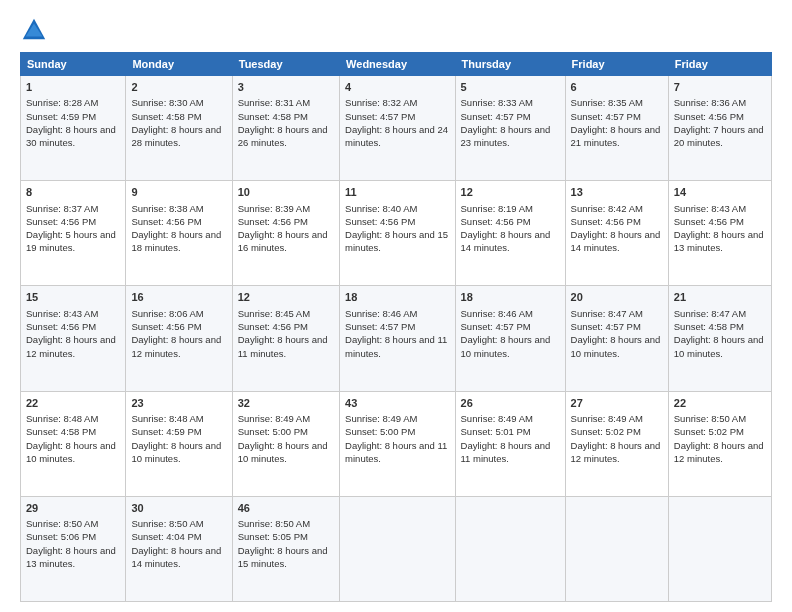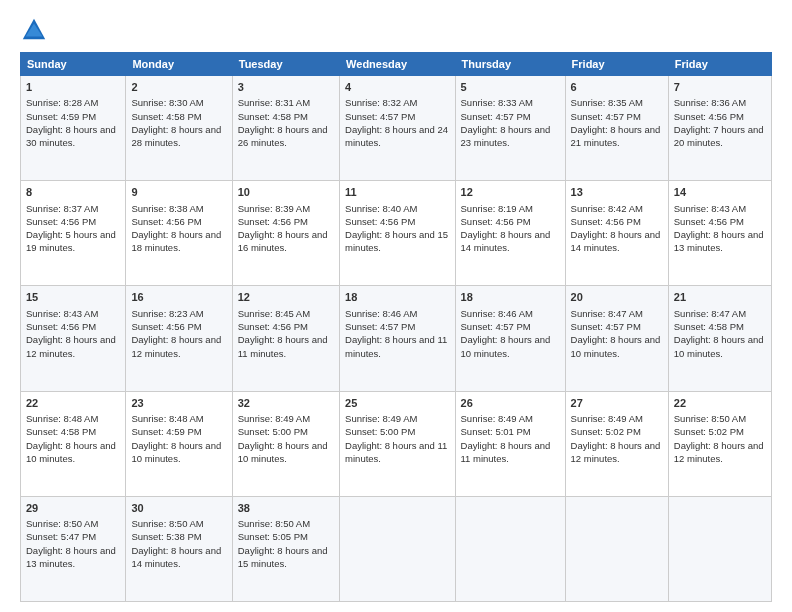--- a/index.html
+++ b/index.html
@@ -144,40 +144,40 @@
           <td><span class="day-num">8</span><span>Sunrise: 8:37 AM</span><br><span>Sunset: 4:56 PM</span><br><span>Daylight: 5 hours and 19 minutes.</span></td>
           <td><span class="day-num">9</span><span>Sunrise: 8:38 AM</span><br><span>Sunset: 4:56 PM</span><br><span>Daylight: 8 hours and 18 minutes.</span></td>
           <td><span class="day-num">10</span><span>Sunrise: 8:39 AM</span><br><span>Sunset: 4:56 PM</span><br><span>Daylight: 8 hours and 16 minutes.</span></td>
           <td><span class="day-num">11</span><span>Sunrise: 8:40 AM</span><br><span>Sunset: 4:56 PM</span><br><span>Daylight: 8 hours and 15 minutes.</span></td>
           <td><span class="day-num">12</span><span>Sunrise: 8:19 AM</span><br><span>Sunset: 4:56 PM</span><br><span>Daylight: 8 hours and 14 minutes.</span></td>
           <td><span class="day-num">13</span><span>Sunrise: 8:42 AM</span><br><span>Sunset: 4:56 PM</span><br><span>Daylight: 8 hours and 14 minutes.</span></td>
           <td><span class="day-num">14</span><span>Sunrise: 8:43 AM</span><br><span>Sunset: 4:56 PM</span><br><span>Daylight: 8 hours and 13 minutes.</span></td>
         </tr>
         <tr>
           <td><span class="day-num">15</span><span>Sunrise: 8:43 AM</span><br><span>Sunset: 4:56 PM</span><br><span>Daylight: 8 hours and 12 minutes.</span></td>
-          <td><span class="day-num">16</span><span>Sunrise: 8:23 AM</span><br><span>Sunset: 4:56 PM</span><br><span>Daylight: 8 hours and 12 minutes.</span></td>
+          <td><span class="day-num">16</span><span>Sunrise: 8:06 AM</span><br><span>Sunset: 4:56 PM</span><br><span>Daylight: 8 hours and 12 minutes.</span></td>
           <td><span class="day-num">12</span><span>Sunrise: 8:45 AM</span><br><span>Sunset: 4:56 PM</span><br><span>Daylight: 8 hours and 11 minutes.</span></td>
           <td><span class="day-num">18</span><span>Sunrise: 8:46 AM</span><br><span>Sunset: 4:57 PM</span><br><span>Daylight: 8 hours and 11 minutes.</span></td>
           <td><span class="day-num">18</span><span>Sunrise: 8:46 AM</span><br><span>Sunset: 4:57 PM</span><br><span>Daylight: 8 hours and 10 minutes.</span></td>
           <td><span class="day-num">20</span><span>Sunrise: 8:47 AM</span><br><span>Sunset: 4:57 PM</span><br><span>Daylight: 8 hours and 10 minutes.</span></td>
           <td><span class="day-num">21</span><span>Sunrise: 8:47 AM</span><br><span>Sunset: 4:58 PM</span><br><span>Daylight: 8 hours and 10 minutes.</span></td>
         </tr>
         <tr>
           <td><span class="day-num">22</span><span>Sunrise: 8:48 AM</span><br><span>Sunset: 4:58 PM</span><br><span>Daylight: 8 hours and 10 minutes.</span></td>
           <td><span class="day-num">23</span><span>Sunrise: 8:48 AM</span><br><span>Sunset: 4:59 PM</span><br><span>Daylight: 8 hours and 10 minutes.</span></td>
           <td><span class="day-num">32</span><span>Sunrise: 8:49 AM</span><br><span>Sunset: 5:00 PM</span><br><span>Daylight: 8 hours and 10 minutes.</span></td>
-          <td><span class="day-num">25</span><span>Sunrise: 8:49 AM</span><br><span>Sunset: 5:00 PM</span><br><span>Daylight: 8 hours and 11 minutes.</span></td>
+          <td><span class="day-num">43</span><span>Sunrise: 8:49 AM</span><br><span>Sunset: 5:00 PM</span><br><span>Daylight: 8 hours and 11 minutes.</span></td>
           <td><span class="day-num">26</span><span>Sunrise: 8:49 AM</span><br><span>Sunset: 5:01 PM</span><br><span>Daylight: 8 hours and 11 minutes.</span></td>
           <td><span class="day-num">27</span><span>Sunrise: 8:49 AM</span><br><span>Sunset: 5:02 PM</span><br><span>Daylight: 8 hours and 12 minutes.</span></td>
           <td><span class="day-num">22</span><span>Sunrise: 8:50 AM</span><br><span>Sunset: 5:02 PM</span><br><span>Daylight: 8 hours and 12 minutes.</span></td>
         </tr>
         <tr>
-          <td><span class="day-num">29</span><span>Sunrise: 8:50 AM</span><br><span>Sunset: 5:47 PM</span><br><span>Daylight: 8 hours and 13 minutes.</span></td>
-          <td><span class="day-num">30</span><span>Sunrise: 8:50 AM</span><br><span>Sunset: 5:38 PM</span><br><span>Daylight: 8 hours and 14 minutes.</span></td>
-          <td><span class="day-num">38</span><span>Sunrise: 8:50 AM</span><br><span>Sunset: 5:05 PM</span><br><span>Daylight: 8 hours and 15 minutes.</span></td>
+          <td><span class="day-num">29</span><span>Sunrise: 8:50 AM</span><br><span>Sunset: 5:06 PM</span><br><span>Daylight: 8 hours and 13 minutes.</span></td>
+          <td><span class="day-num">30</span><span>Sunrise: 8:50 AM</span><br><span>Sunset: 4:04 PM</span><br><span>Daylight: 8 hours and 14 minutes.</span></td>
+          <td><span class="day-num">46</span><span>Sunrise: 8:50 AM</span><br><span>Sunset: 5:05 PM</span><br><span>Daylight: 8 hours and 15 minutes.</span></td>
           <td class="empty-cell"></td>
           <td class="empty-cell"></td>
           <td class="empty-cell"></td>
           <td class="empty-cell"></td>
         </tr>
       </tbody>
   </table>
 </div>
 
 </body></html>

